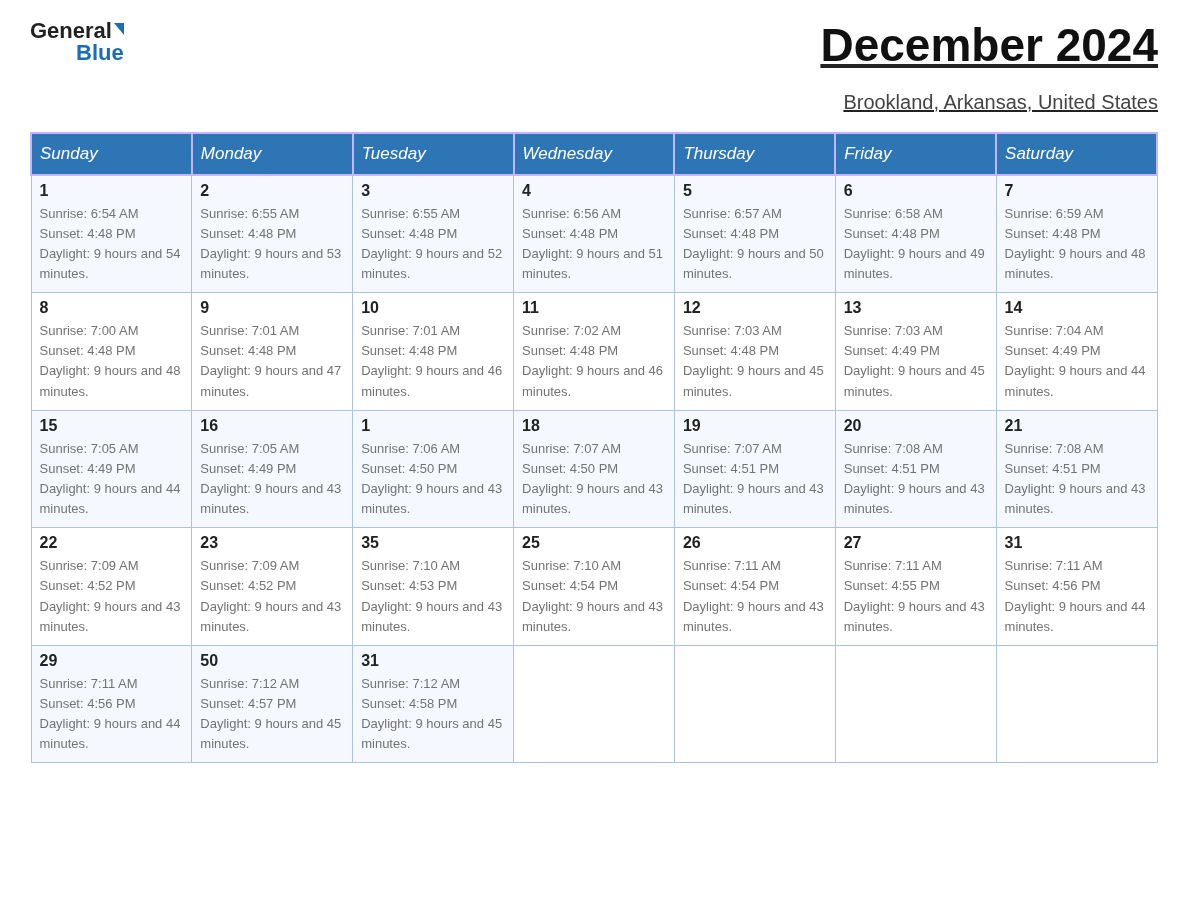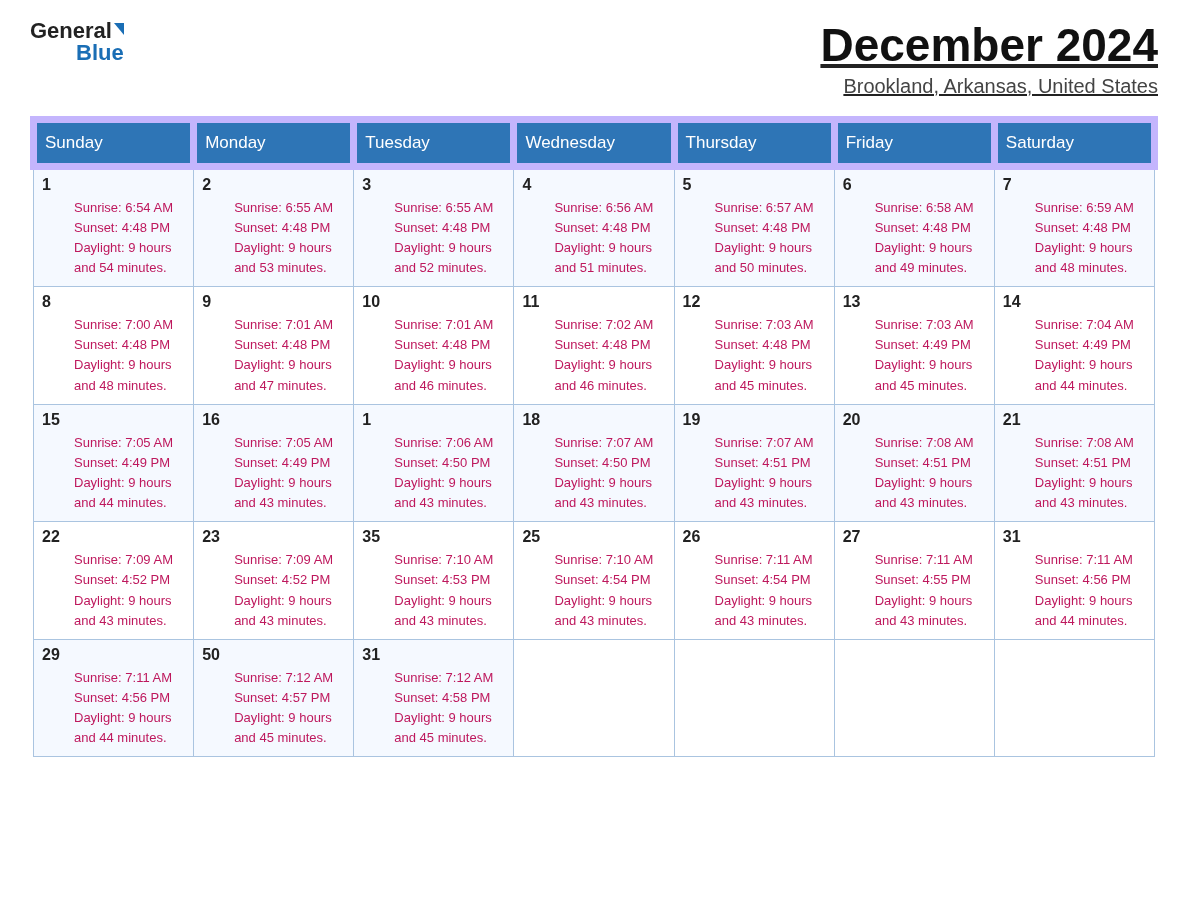--- a/index.html
+++ b/index.html
@@ -57,35 +57,36 @@
     }
     .month-title {
       font-size: 46px;
       font-weight: bold;
       color: #111;
       line-height: 1.1;
     }
     .location {
       font-size: 20px;
       color: #444;
-      margin-top: 4px;
+      margin-top: 20px;
     }
     .calendar {
       width: 100%;
       border-collapse: collapse;
       border: 1.5px solid #3a7abf;
     }
     .calendar thead tr th {
       background-color: #2e75b6;
       color: #fff;
       font-size: 17px;
       font-weight: normal;
       padding: 10px 8px;
-      border: 7px solid #c4b5fd;
+      border: 2px solid #c4b5fd;
       text-align: left;
+      font-style: italic;
     }
     .calendar tbody tr td {
       border: 1px solid #aac4e0;
       vertical-align: top;
       padding: 6px 8px 8px 8px;
       width: calc(100%/7);
       min-height: 90px;
       background: #fff;
     }
     .calendar tbody tr:nth-child(odd) td {
@@ -95,23 +96,22 @@
       background: #fff;
     }
     .day-number {
       font-size: 16px;
       font-weight: bold;
       color: #222;
       margin-bottom: 4px;
     }
     .day-info {
       font-size: 13px;
-      color: #be185d;
+      color: #737373;
       line-height: 1.55;
-      margin-left: 32px;
     }
     .empty-cell {
       background: #fff !important;
     }
     .calendar tbody tr td.empty-cell {
       background: #fff !important;
     }
   </style>
 </head>
 <body>

